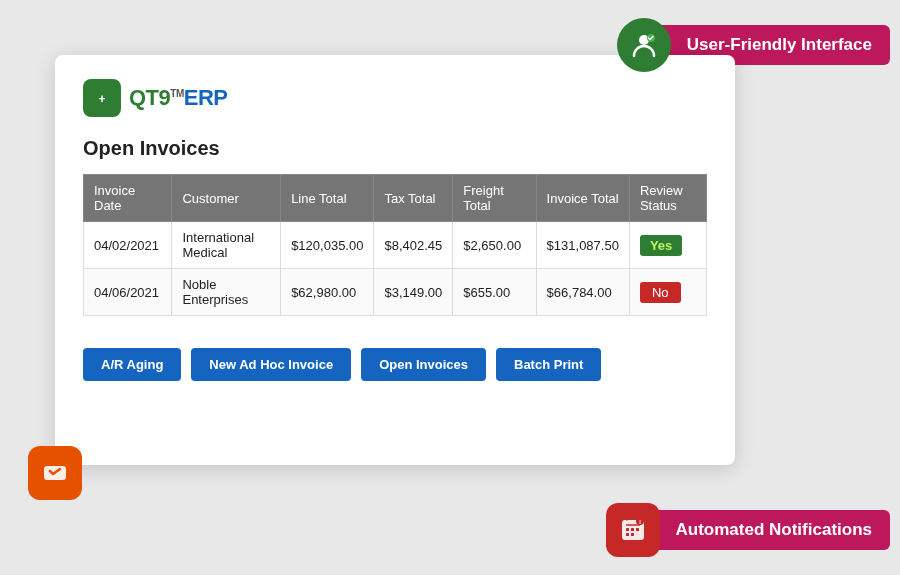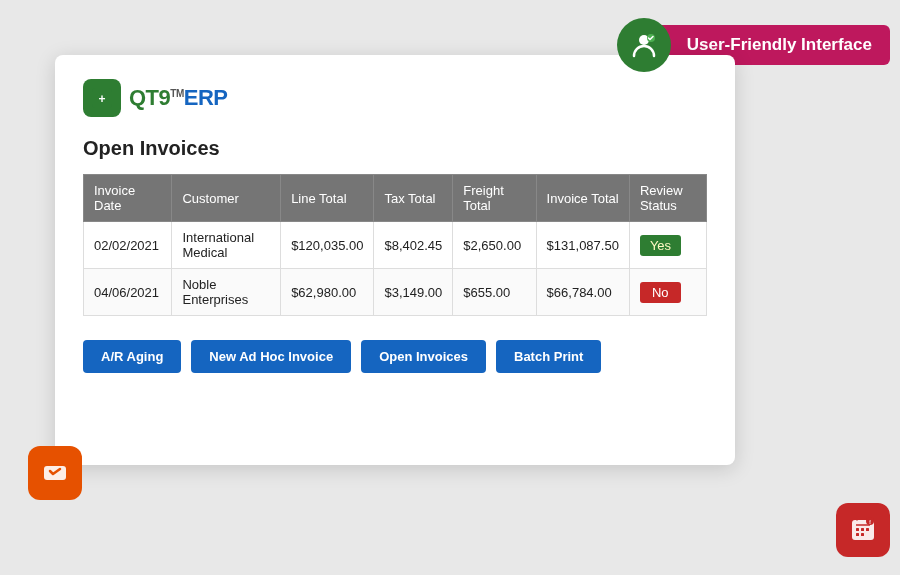--- a/index.html
+++ b/index.html
@@ -85,40 +85,40 @@
       padding: 8px 10px;
       color: #222;
       border: 1px solid #ddd;
       background: #fff;
     }
     .invoice-table tbody tr:nth-child(even) td {
       background: #fafafa;
     }
     .status-yes {
       background: #2e7d32 !important;
-      color: #fef9c3;
+      color: #bef264;
       text-align: center;
-      font-weight: normal;
+      font-weight: bold;
       border-radius: 3px;
       padding: 3px 10px;
     }
     .status-no {
       background: #c62828 !important;
       color: #fff;
       text-align: center;
       font-weight: normal;
       border-radius: 3px;
       padding: 3px 12px;
     }
 
     
     .buttons-row {
       display: flex;
       gap: 10px;
-      margin-top: 24px;
+      margin-top: 32px;
       align-items: flex-end;
     }
     .btn {
       padding: 9px 18px;
       border: none;
       border-radius: 4px;
       cursor: pointer;
       font-size: 13px;
       font-weight: bold;
       color: #fff;
@@ -239,21 +239,21 @@
         <th>Customer</th>
         <th>Line Total</th>
         <th>Tax Total</th>
         <th>Freight Total</th>
         <th>Invoice Total</th>
         <th>Review Status</th>
       </tr>
     </thead>
     <tbody id="table-body">
     <tr>
-          <td>02/02/2021</td>
+          <td>04/02/2021</td>
           <td>International Medical</td>
           <td>$120,035.00</td>
           <td>$8,402.45</td>
           <td>$2,650.00</td>
           <td>$131,087.50</td>
           <td><span class="status-yes">Yes</span></td>
         </tr>
         <tr>
           <td>04/06/2021</td>
           <td>Noble Enterprises</td>
@@ -292,13 +292,14 @@
       <rect x="13" y="13" width="3" height="3" rx="0.5" fill="#c62828"></rect>
       <rect x="18" y="13" width="3" height="3" rx="0.5" fill="#c62828"></rect>
       <rect x="8" y="18" width="3" height="3" rx="0.5" fill="#c62828"></rect>
       <rect x="13" y="18" width="3" height="3" rx="0.5" fill="#c62828"></rect>
       <circle cx="22" cy="6" r="4" fill="#c62828"></circle>
       <text x="22" y="9" text-anchor="middle" fill="white" font-size="6" font-weight="bold">!</text>
       <line x1="9" y1="5" x2="9" y2="3" stroke="#c62828" stroke-width="1.5" stroke-linecap="round"></line>
       <line x1="21" y1="5" x2="21" y2="3" stroke="#c62828" stroke-width="1.5" stroke-linecap="round"></line>
     </svg>
   </div>
+  <div class="callout-label-dark">Automated Notifications</div>
 </div>
 
 </body></html>

